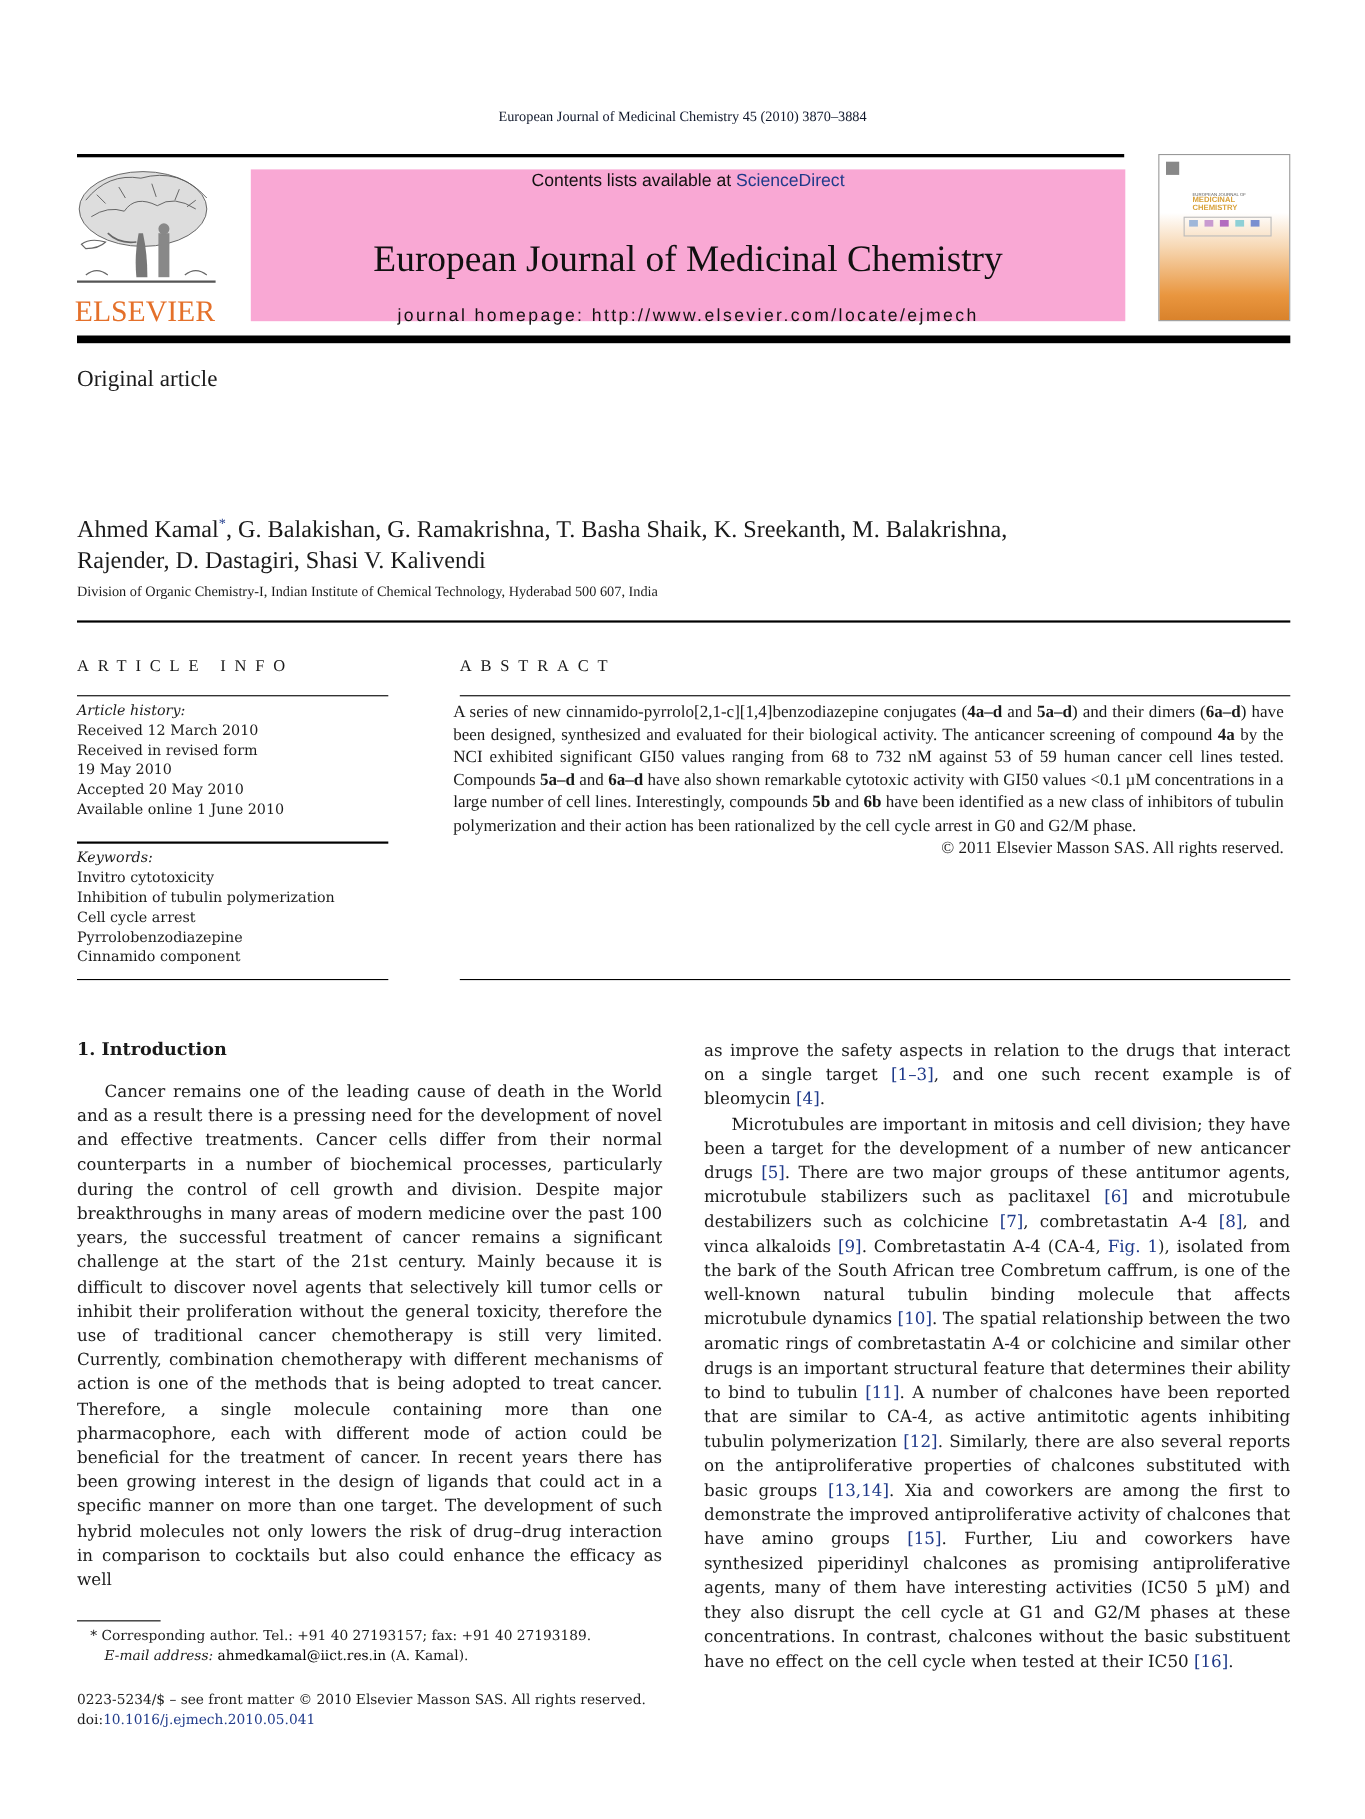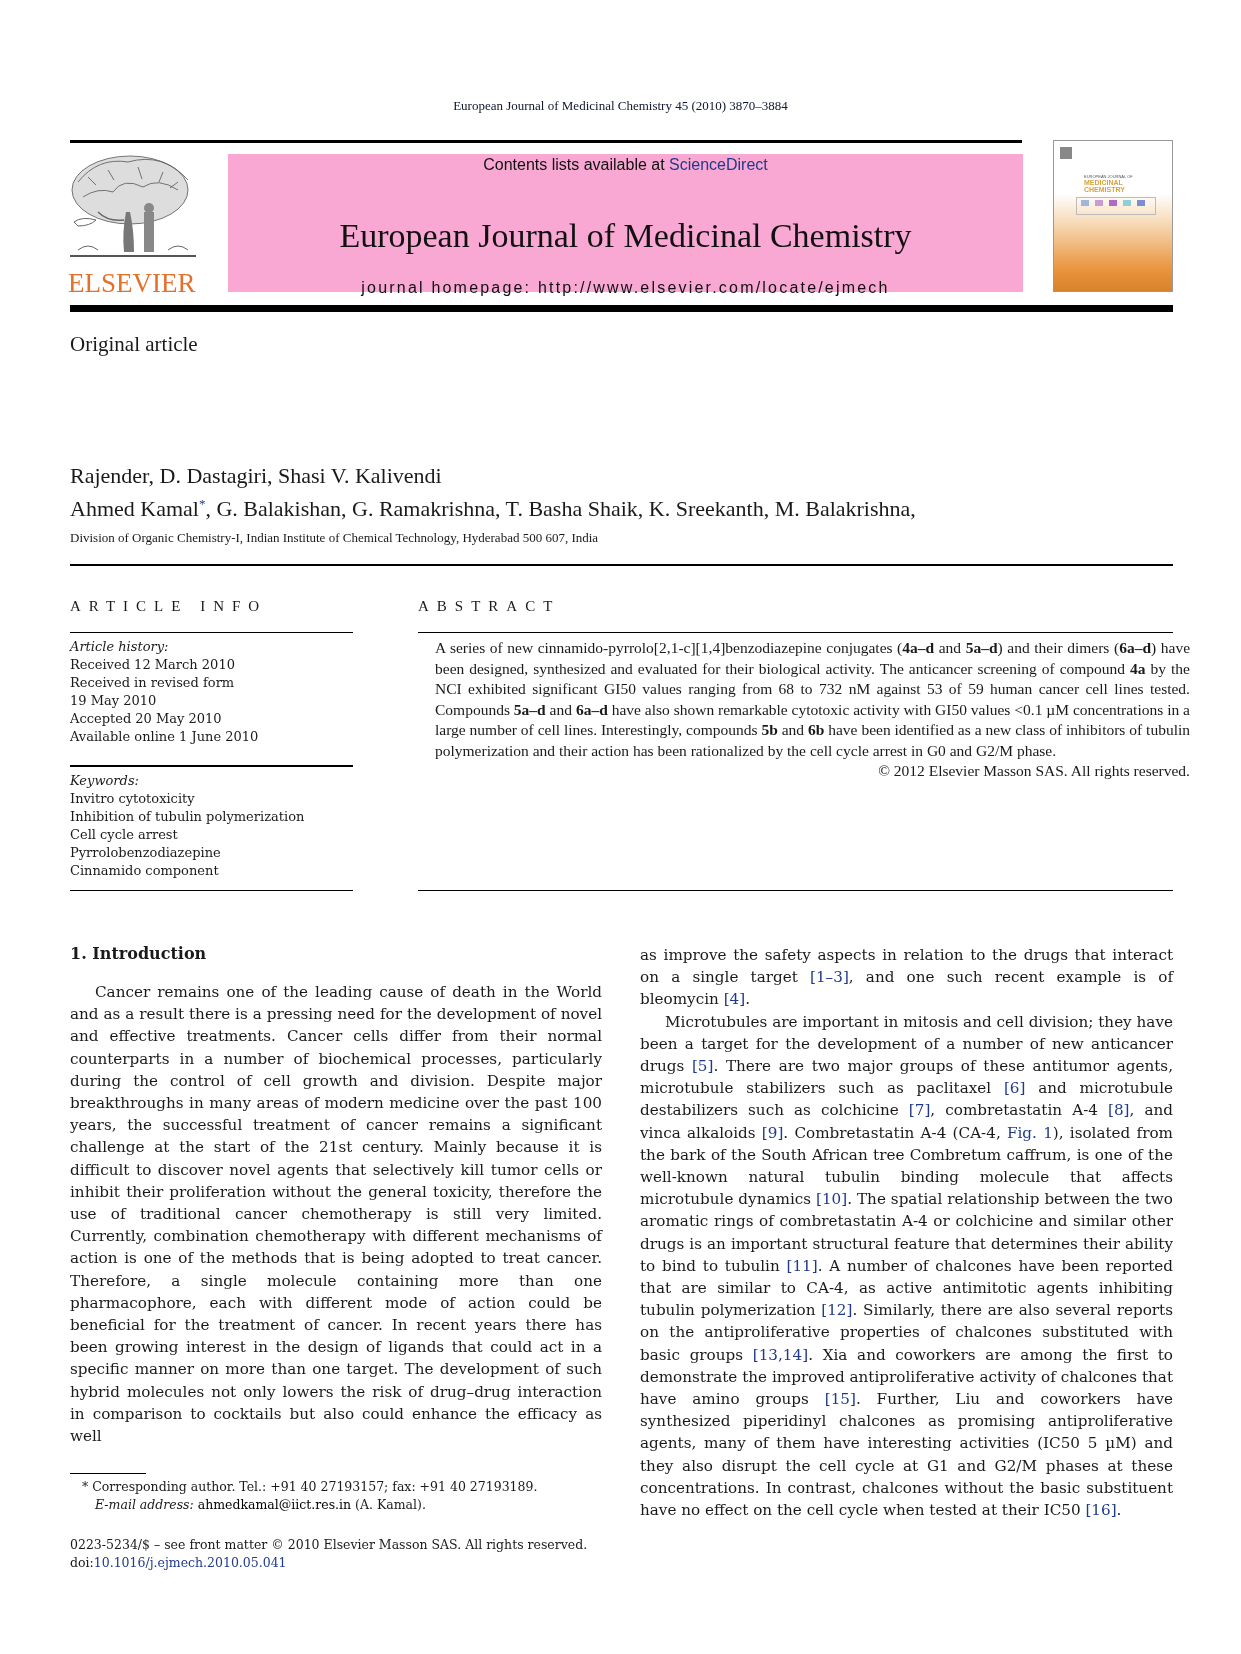--- a/index.html
+++ b/index.html
@@ -42,21 +42,21 @@
   .rule-ai2 { left: 70px; width: 283px; top: 765px; height: 2px; background: #000; }
   .rule-ai3 { left: 70px; width: 283px; top: 890px; height: 1px; background: #000; }
   .rule-ab1 { left: 418px; width: 755px; top: 632px; height: 1px; background: #000; }
   .rule-ab2 { left: 418px; width: 755px; top: 890px; height: 1px; background: #000; }
 
   .info-block { left: 70px; font-family: "DejaVu Serif", serif; font-size: 13px; line-height: 18px; }
   .info-block .lbl { font-style: italic; }
   .history { top: 638px; }
   .keywords { top: 772px; }
 
-  .abstract { left: 435px; top: 638px; width: 755px; font-family: "Liberation Serif", serif; font-size: 15.5px; line-height: 20.5px; text-align: justify; }
+  .abstract { left: 412px; top: 638px; width: 755px; font-family: "Liberation Serif", serif; font-size: 15.5px; line-height: 20.5px; text-align: justify; }
   .copyright-line { text-align: right; }
 
   .sec-title { left: 70px; top: 944px; font-family: "DejaVu Serif", serif; font-weight: bold; font-size: 16px; }
   .col { font-family: "DejaVu Serif", serif; font-size: 15.2px; line-height: 22.2px; text-align: justify; }
   .col-left { left: 70px; top: 981px; width: 532px; }
   .col-right { left: 640px; top: 944px; width: 533px; }
   .col p { text-indent: 0; }
   .col p.ind { text-indent: 25px; }
   .ref { color: #1f3a8a; }
 
@@ -115,22 +115,22 @@
       <span style="background:#7a8fd0"></span>
   </div>
 </div>
 
 <div class="abs rule-thick"></div>
 
 <div class="abs article-type">Original article</div>
 <div class="abs title">
 </div>
 <div class="abs authors">
+  <div><span>Ahmed Kamal</span><span class="star">*</span><span>, G. Balakishan, G. Ramakrishna, T. Basha Shaik, K. Sreekanth, M. Balakrishna,</span></div>
   <div>Rajender, D. Dastagiri, Shasi V. Kalivendi</div>
-  <div><span>Ahmed Kamal</span><span class="star">*</span><span>, G. Balakishan, G. Ramakrishna, T. Basha Shaik, K. Sreekanth, M. Balakrishna,</span></div>
 </div>
 <div class="abs affiliation">Division of Organic Chemistry-I, Indian Institute of Chemical Technology, Hyderabad 500 607, India</div>
 <div class="abs rule-mid"></div>
 
 <div class="abs sec-caps ai-head">ARTICLE INFO</div>
 <div class="abs rule-ai1"></div>
 <div class="abs info-block history">
   <div class="lbl">Article history:</div>
   <div>Received 12 March 2010</div>
   <div>Received in revised form</div>
@@ -146,21 +146,21 @@
   <div>Cell cycle arrest</div>
   <div>Pyrrolobenzodiazepine</div>
   <div>Cinnamido component</div>
 </div>
 <div class="abs rule-ai3"></div>
 
 <div class="abs sec-caps ab-head">ABSTRACT</div>
 <div class="abs rule-ab1"></div>
 <div class="abs abstract">
   <div><span>A series of new cinnamido-pyrrolo[2,1-c][1,4]benzodiazepine conjugates (</span><b>4a–d</b><span> and </span><b>5a–d</b><span>) and their dimers (</span><b>6a–d</b><span>) have been designed, synthesized and evaluated for their biological activity. The anticancer screening of compound </span><b>4a</b><span> by the NCI exhibited significant GI50 values ranging from 68 to 732 nM against 53 of 59 human cancer cell lines tested. Compounds </span><b>5a–d</b><span> and </span><b>6a–d</b><span> have also shown remarkable cytotoxic activity with GI50 values &lt;0.1 µM concentrations in a large number of cell lines. Interestingly, compounds </span><b>5b</b><span> and </span><b>6b</b><span> have been identified as a new class of inhibitors of tubulin polymerization and their action has been rationalized by the cell cycle arrest in G0 and G2/M phase.</span></div>
-  <div class="copyright-line">© 2012 Elsevier Masson SAS. All rights reserved.</div>
+  <div class="copyright-line">© 2011 Elsevier Masson SAS. All rights reserved.</div>
 </div>
 <div class="abs rule-ab2"></div>
 
 <div class="abs sec-title">1.  Introduction</div>
 <div class="abs col col-left">
   <p class="ind">Cancer remains one of the leading cause of death in the World and as a result there is a pressing need for the development of novel and effective treatments. Cancer cells differ from their normal counterparts in a number of biochemical processes, particularly during the control of cell growth and division. Despite major breakthroughs in many areas of modern medicine over the past 100 years, the successful treatment of cancer remains a significant challenge at the start of the 21st century. Mainly because it is difficult to discover novel agents that selectively kill tumor cells or inhibit their proliferation without the general toxicity, therefore the use of traditional cancer chemotherapy is still very limited. Currently, combination chemotherapy with different mechanisms of action is one of the methods that is being adopted to treat cancer. Therefore, a single molecule containing more than one pharmacophore, each with different mode of action could be beneficial for the treatment of cancer. In recent years there has been growing interest in the design of ligands that could act in a specific manner on more than one target. The development of such hybrid molecules not only lowers the risk of drug–drug interaction in comparison to cocktails but also could enhance the efficacy as well</p>
 </div>
 <div class="abs col col-right">
   <p><span>as improve the safety aspects in relation to the drugs that interact on a single target </span><span class="ref">[1–3]</span><span>, and one such recent example is of bleomycin </span><span class="ref">[4]</span><span>.</span></p>
   <p class="ind"><span>Microtubules are important in mitosis and cell division; they have been a target for the development of a number of new anticancer drugs </span><span class="ref">[5]</span><span>. There are two major groups of these antitumor agents, microtubule stabilizers such as paclitaxel </span><span class="ref">[6]</span><span> and microtubule destabilizers such as colchicine </span><span class="ref">[7]</span><span>, combretastatin A-4 </span><span class="ref">[8]</span><span>, and vinca alkaloids </span><span class="ref">[9]</span><span>. Combretastatin A-4 (CA-4, </span><span class="ref">Fig. 1</span><span>), isolated from the bark of the South African tree Combretum caffrum, is one of the well-known natural tubulin binding molecule that affects microtubule dynamics </span><span class="ref">[10]</span><span>. The spatial relationship between the two aromatic rings of combretastatin A-4 or colchicine and similar other drugs is an important structural feature that determines their ability to bind to tubulin </span><span class="ref">[11]</span><span>. A number of chalcones have been reported that are similar to CA-4, as active antimitotic agents inhibiting tubulin polymerization </span><span class="ref">[12]</span><span>. Similarly, there are also several reports on the antiproliferative properties of chalcones substituted with basic groups </span><span class="ref">[13,14]</span><span>. Xia and coworkers are among the first to demonstrate the improved antiproliferative activity of chalcones that have amino groups </span><span class="ref">[15]</span><span>. Further, Liu and coworkers have synthesized piperidinyl chalcones as promising antiproliferative agents, many of them have interesting activities (IC50 5 µM) and they also disrupt the cell cycle at G1 and G2/M phases at these concentrations. In contrast, chalcones without the basic substituent have no effect on the cell cycle when tested at their IC50 </span><span class="ref">[16]</span><span>.</span></p>

